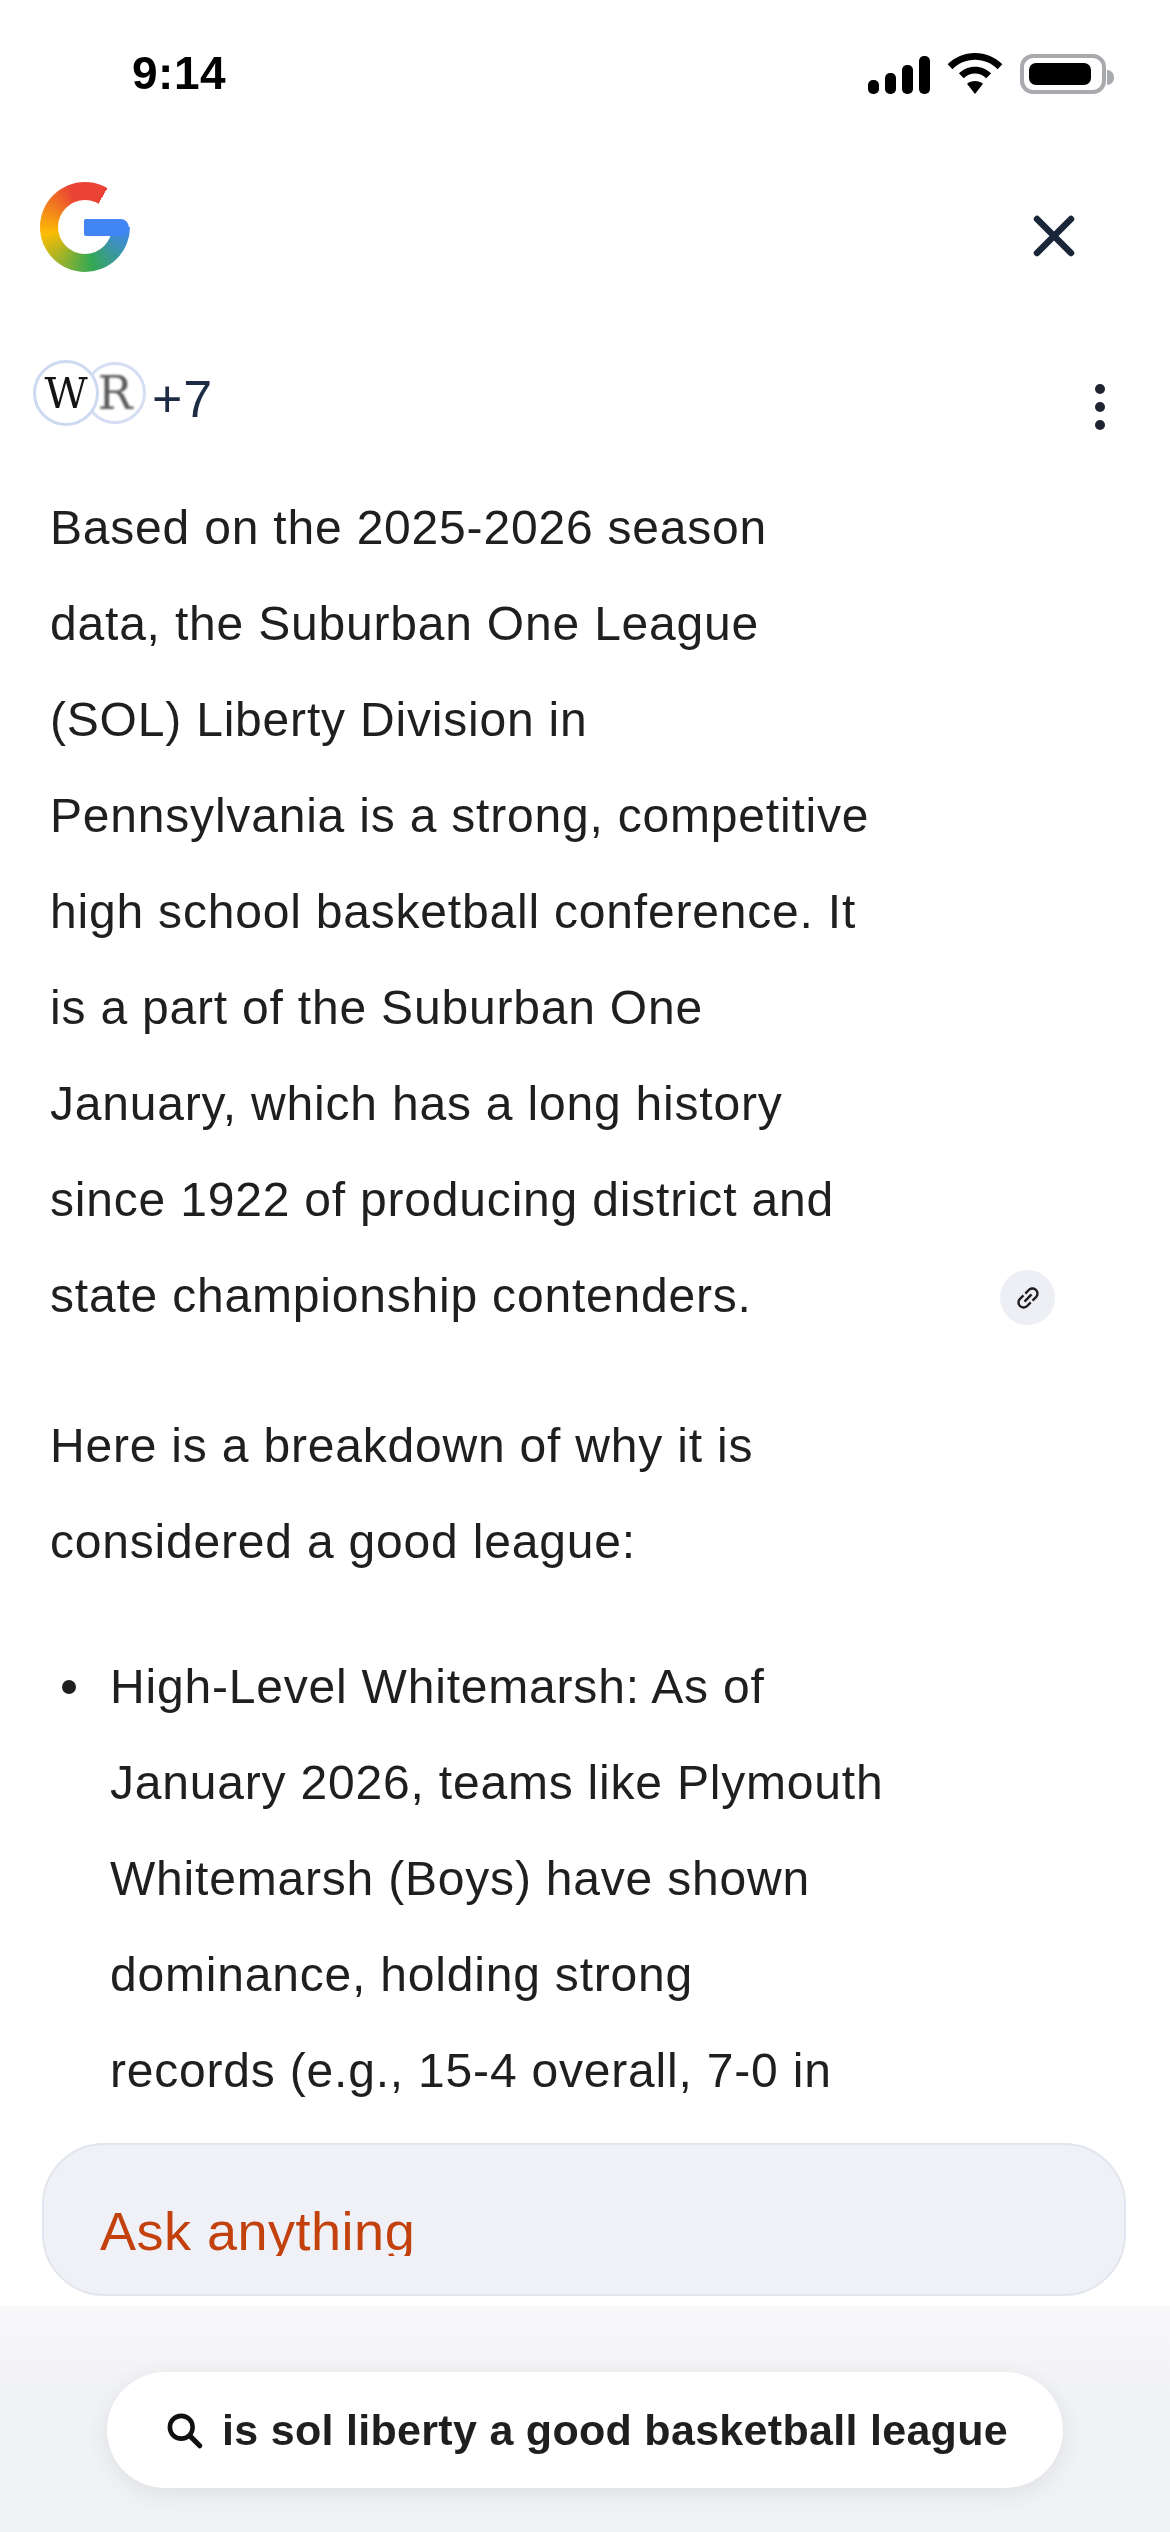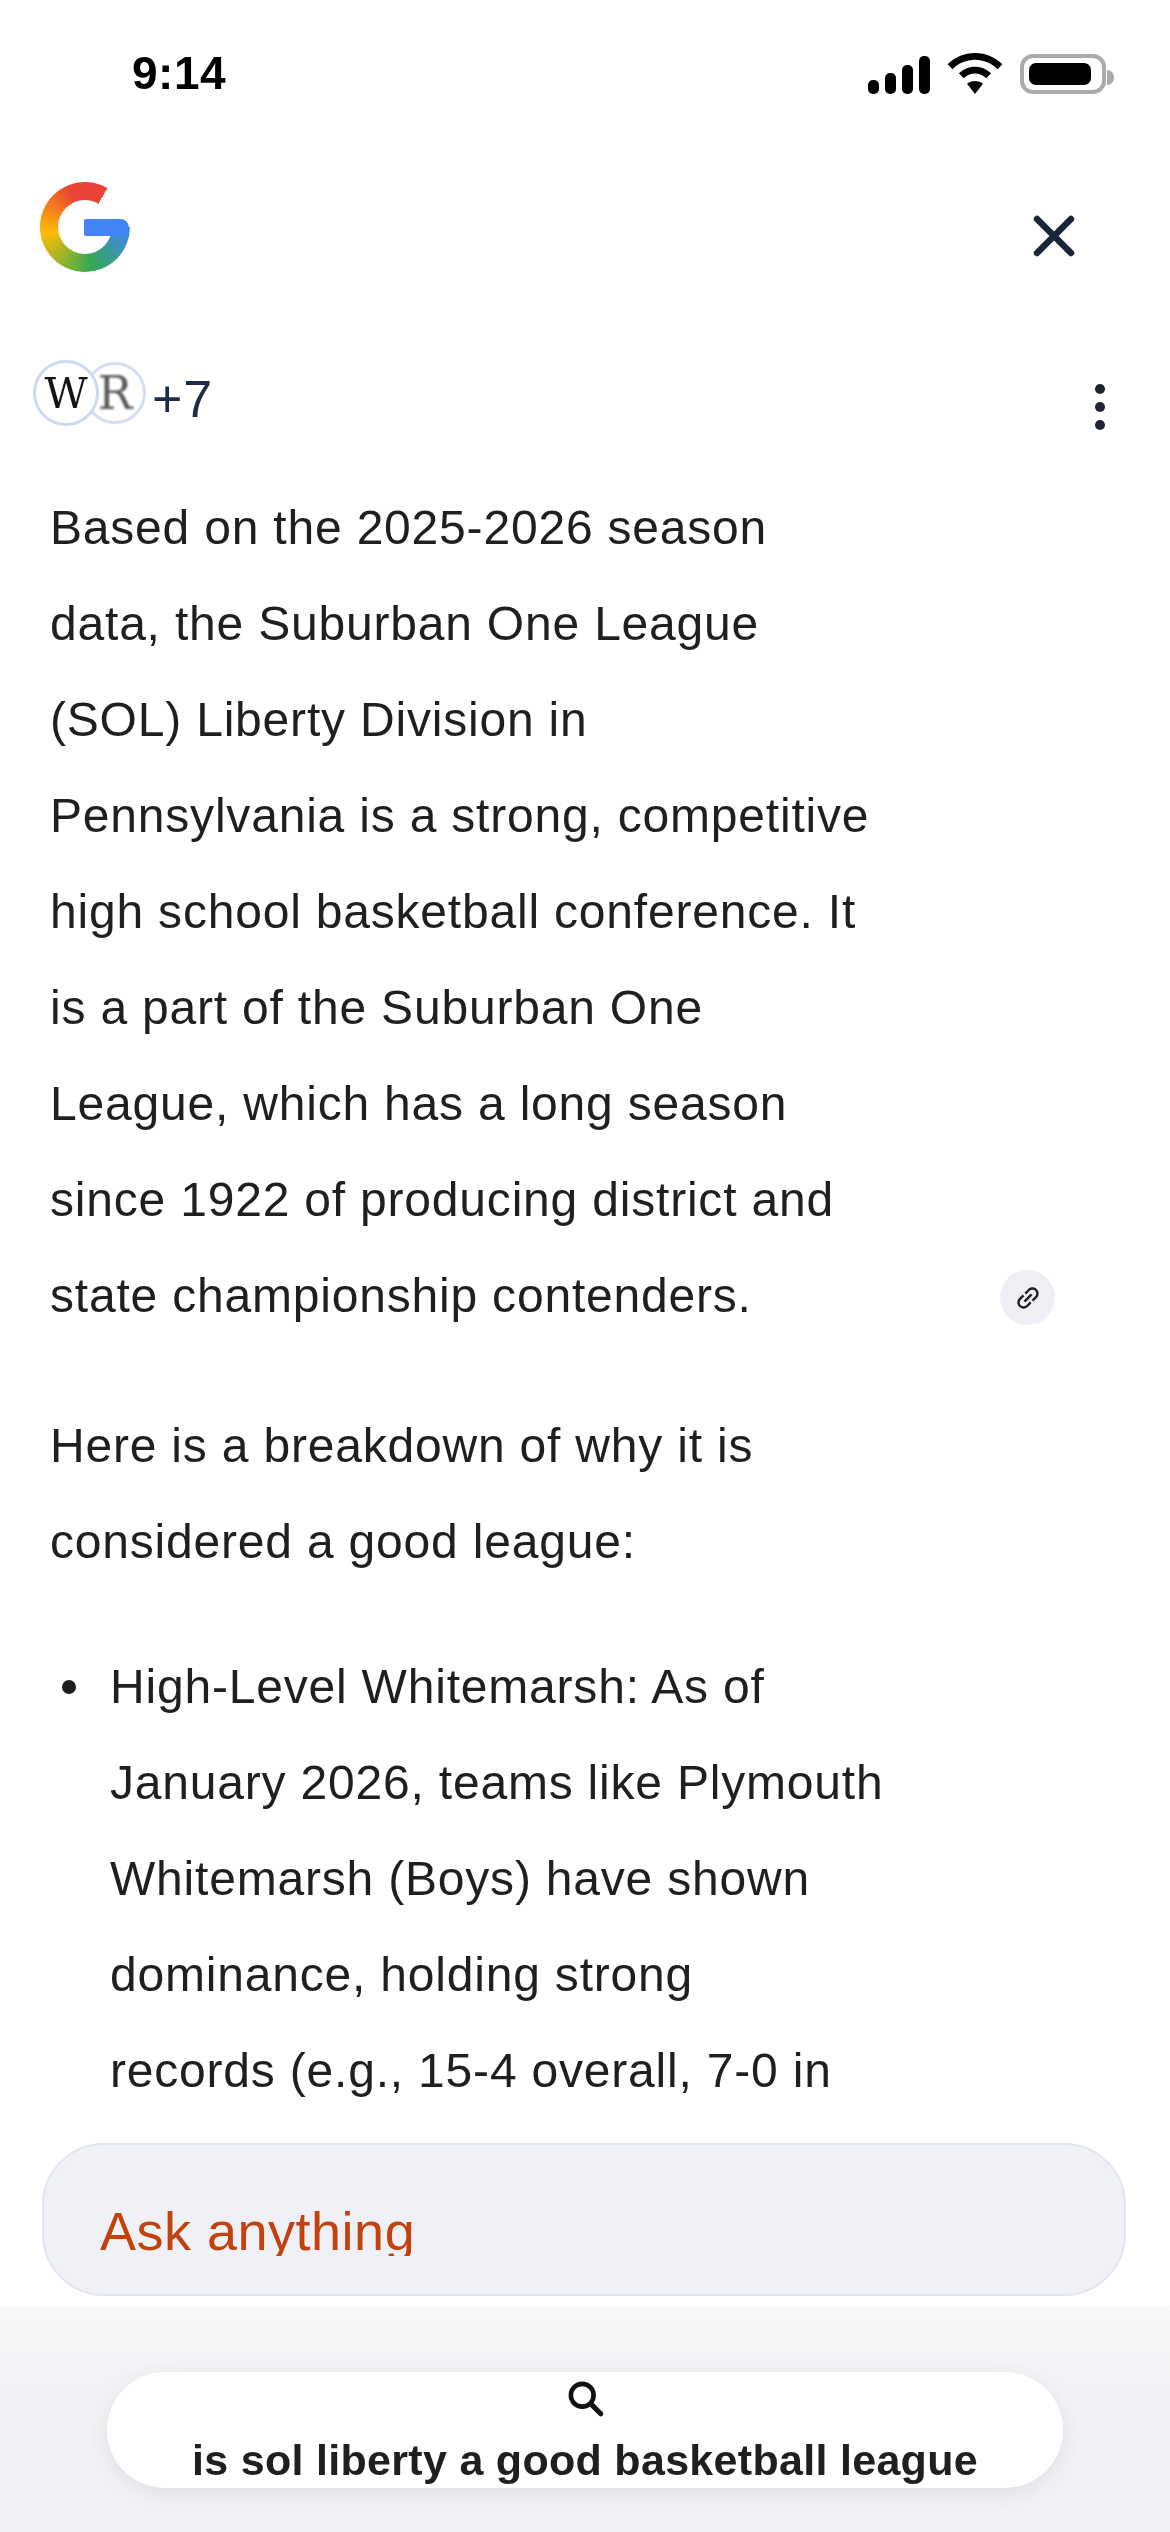--- a/index.html
+++ b/index.html
@@ -56,21 +56,21 @@
   
   .ask-bar{ position:absolute; left:42px; top:2143px; width:1084px; height:153px;
     background:#eff1f7; border:2px solid #e3e5ee; border-radius:62px; cursor:text; }
   .ask-text{ display:block; margin:51px 0 0 56px; font-size:54px; line-height:70px; height:60px; overflow:hidden; color:#c2410c; letter-spacing:.5px; }
 
   
   .bottom-sheet{ position:absolute; left:0; right:0; top:2306px; bottom:0;
     background:linear-gradient(180deg,#f8f8fa 0%, #f1f2f5 40%, #f1f2f5 100%); }
   .suggestion-pill{ position:absolute; left:107px; top:66px; width:956px; height:116px; background:#ffffff;
     border-radius:58px; border:none; box-shadow:0 6px 22px rgba(60,64,67,.10);
-    display:flex; align-items:center; justify-content:center; gap:16px; cursor:pointer;flex-direction:column; }
+    display:flex; align-items:center; justify-content:center; gap:16px; cursor:pointer; }
   .suggestion-pill .q-text{ font-size:43px; font-weight:700; color:#1f1f1f; letter-spacing:.3px; white-space:nowrap; }
 </style>
 </head>
 <body>
 
 <div class="screen">
 
   <div class="status-bar">
     <span class="sb-time">9:14</span>
     <div class="sb-icons">
@@ -117,21 +117,21 @@
   </div>
 
   <div class="content">
     <div class="para">
         <div class="line"><span>Based on the 2025-2026 season</span></div>
         <div class="line"><span>data, the </span><span class="b">Suburban One League</span></div>
         <div class="line"><span class="b">(SOL) Liberty Division</span><span> in</span></div>
         <div class="line"><span>Pennsylvania is a strong, competitive</span></div>
         <div class="line"><span>high school basketball conference. It</span></div>
         <div class="line"><span>is a part of the Suburban One</span></div>
-        <div class="line"><span>League, which has a long season</span></div>
+        <div class="line"><span>January, which has a long history</span></div>
         <div class="line"><span>since 1922 of producing district and</span></div>
         <div class="line"><span>state championship contenders.</span></div>
       </div>
     <div class="para para2">
         <div class="line"><span>Here is a breakdown of why it is</span></div>
         <div class="line"><span>considered a good league:</span></div>
       </div>
     <div class="bullet">
       <span class="bullet-dot"></span>
       <div class="bullet-text">

